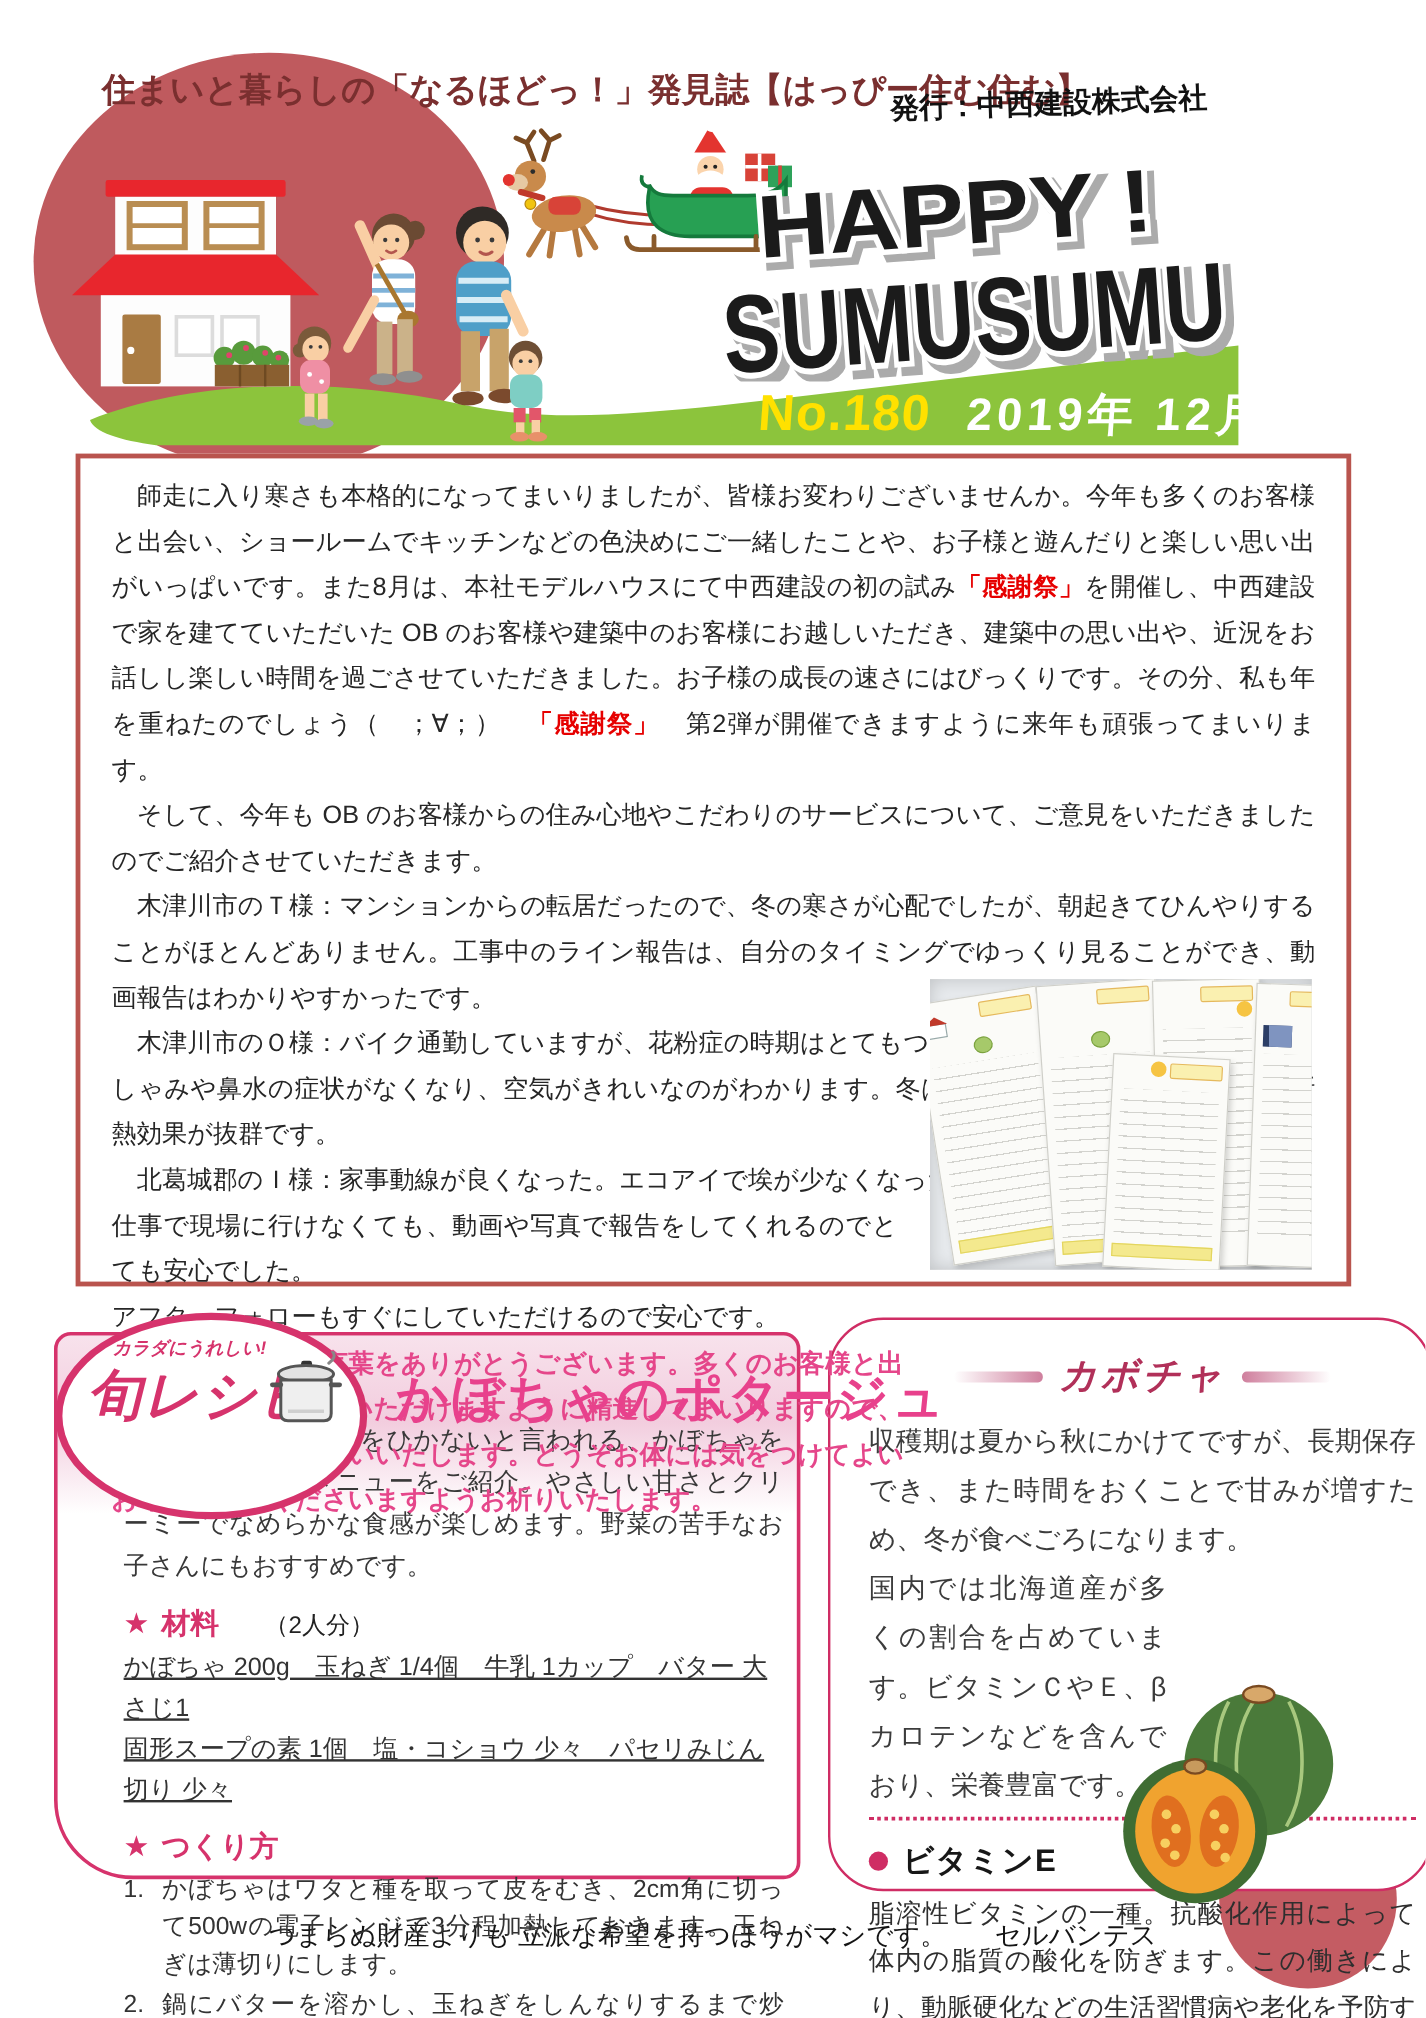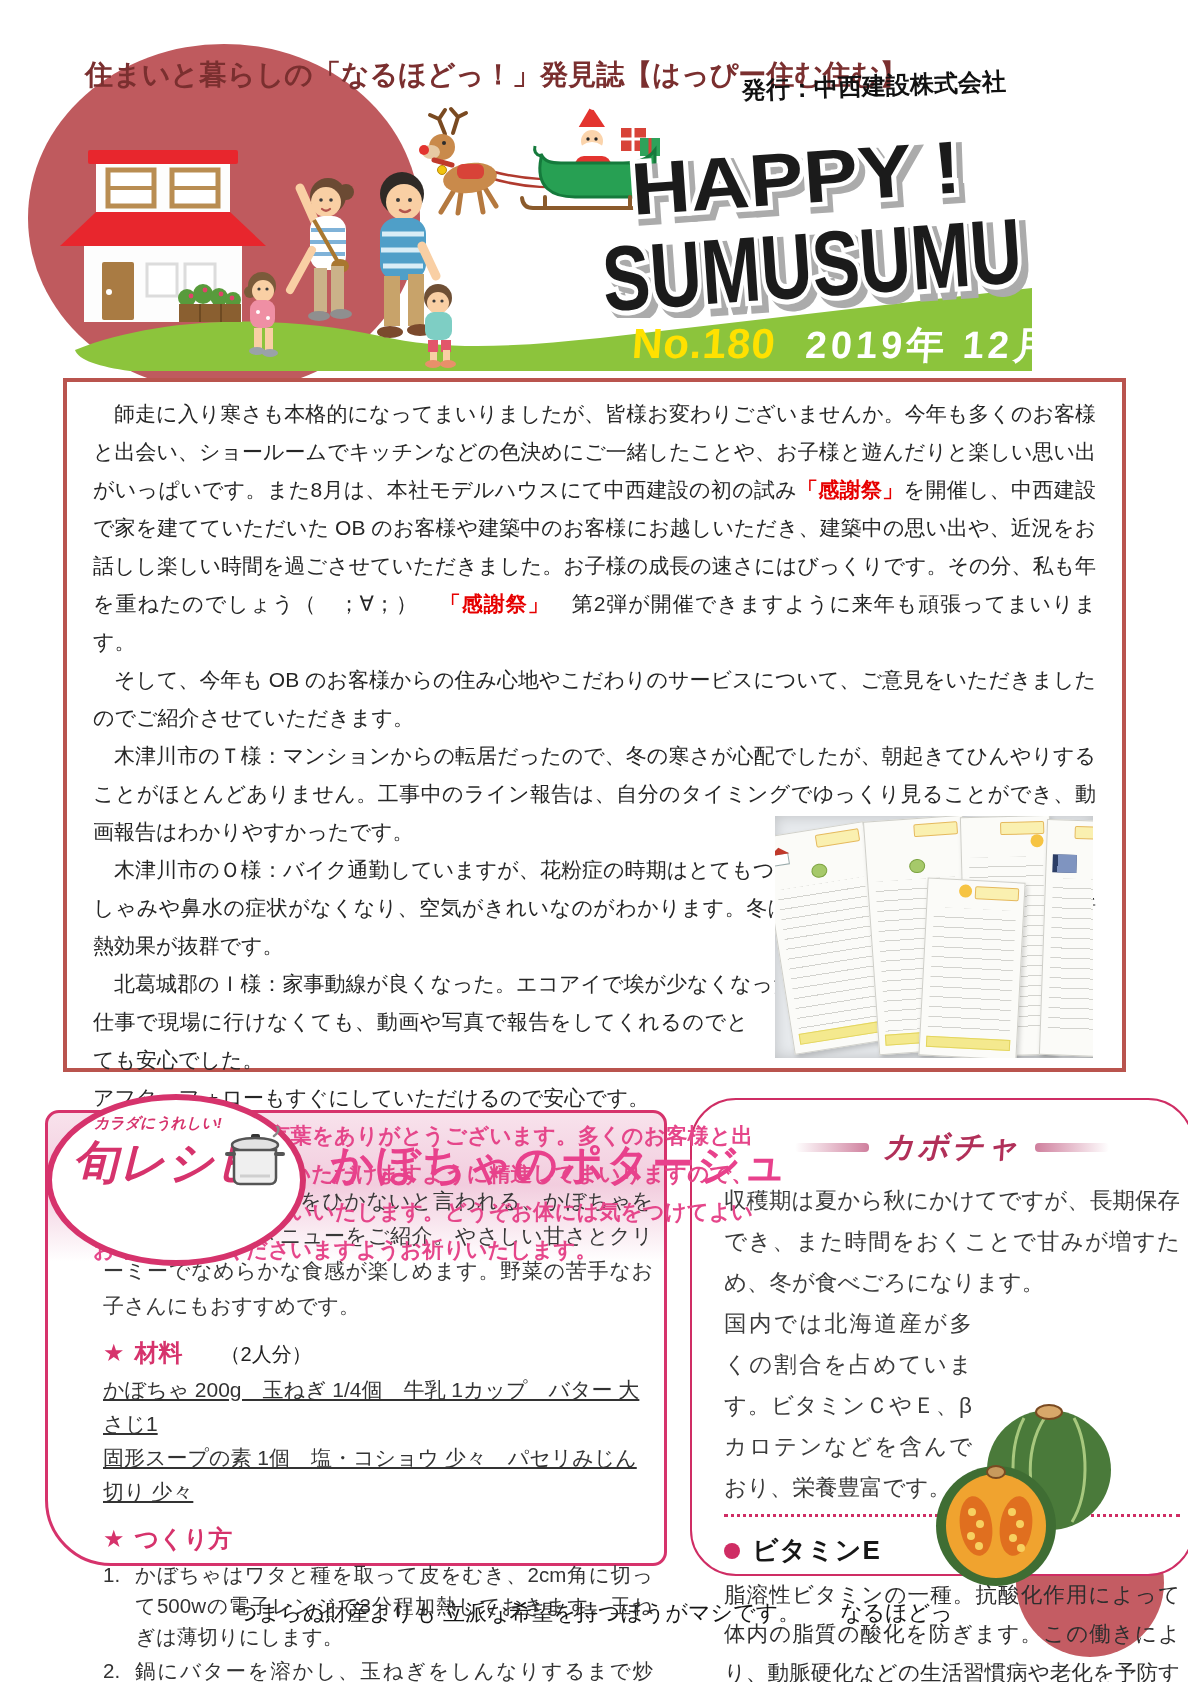--- a/index.html
+++ b/index.html
@@ -372,16 +372,16 @@
     <hr class="dotted-rule">
     <div class="vit-head">
       <span class="vit-bullet"></span>
       <span class="vit-title">ビタミンE</span>
     </div>
     <p class="vit-desc">脂溶性ビタミンの一種。抗酸化作用によって体内の脂質の酸化を防ぎます。この働きにより、動脈硬化などの生活習慣病や老化を予防することができるといわれています。</p>
   </div>
 
   <div class="quote-row">
     <span class="quote-text">つまらぬ財産よりも 立派な希望を持つほうがマシです。</span>
-    <span class="quote-author">なるほどっ</span>
+    <span class="quote-author">セルバンテス</span>
   </div>
 
 </div>
 
 </body></html>

